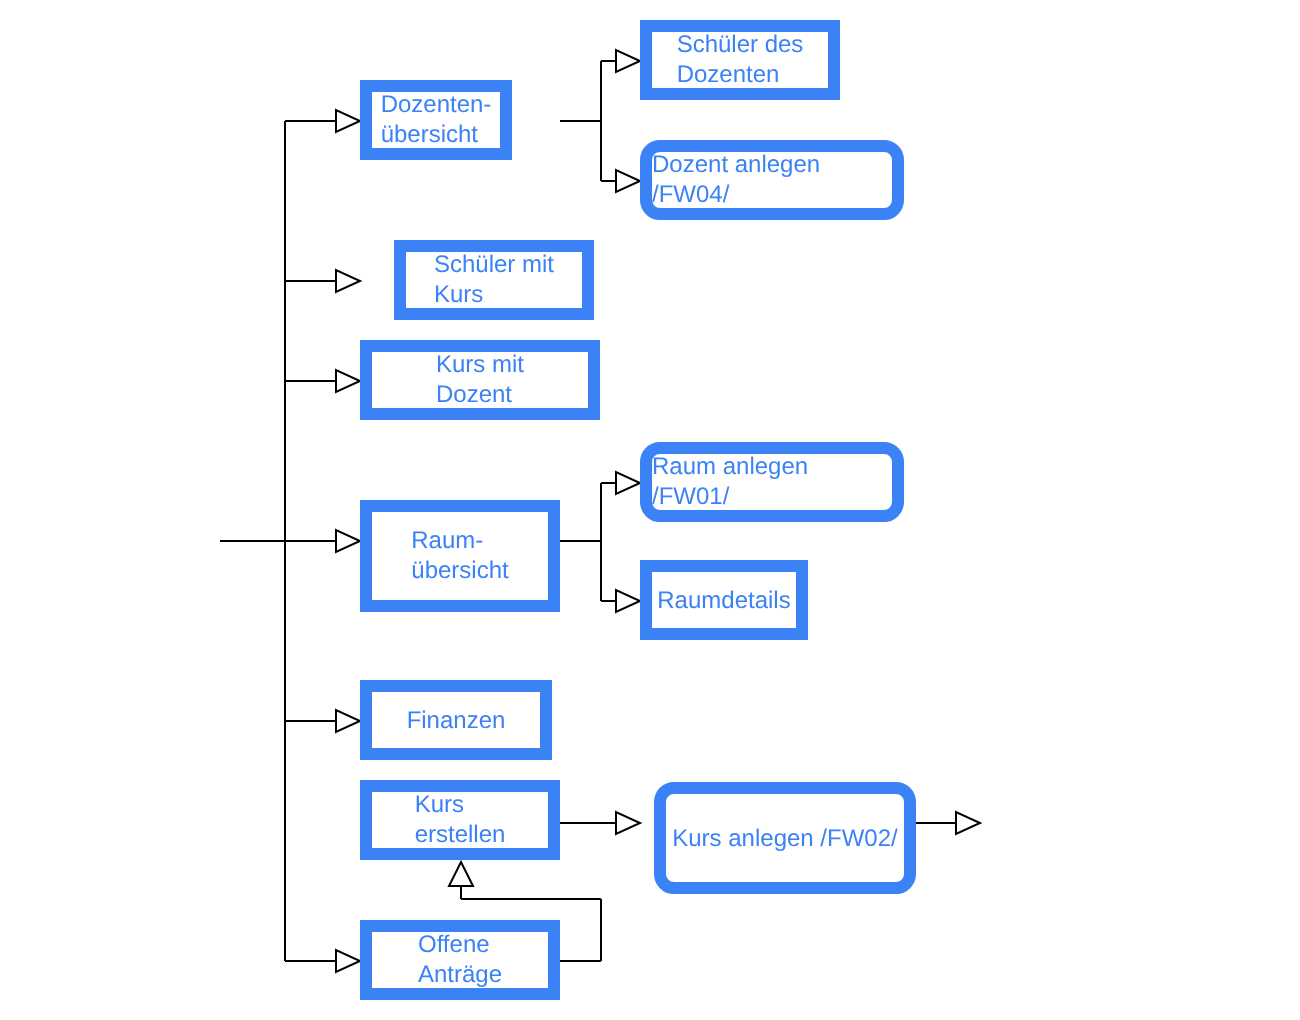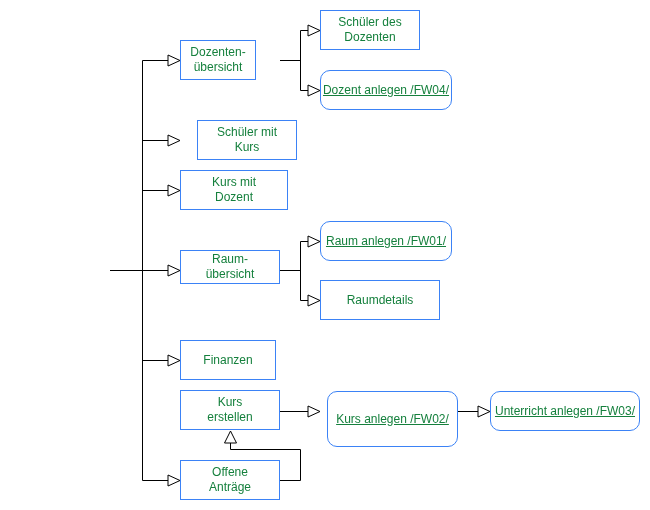--- a/index.html
+++ b/index.html
@@ -5,26 +5,26 @@
   html,body{margin:0;padding:0;}
   body{
     width:650px;height:510px;position:relative;overflow:hidden;
     background:#ffffff;
     font-family:"Liberation Sans", sans-serif;
   }
   #canvas{position:absolute;left:0;top:0;width:650px;height:510px;}
   svg.edges{position:absolute;left:0;top:0;}
   .node{
     position:absolute;box-sizing:border-box;
-    border:1px solid #3b82f6;background:#ffffff;color:#15803d;
+    border:6px solid #3b82f6;background:#ffffff;color:#3b82f6;
     display:flex;align-items:center;justify-content:center;
-    text-align:center;font-size:12px;line-height:15px;
+    font-size:12px;line-height:15px;
     white-space:pre-line;overflow:hidden;
   }
-  .node.rounded{border-radius:10px;text-decoration:underline;}
+  .node.rounded{border-radius:10px;}
   .edge-line{stroke:#000000;stroke-width:1;fill:none;}
   .arrowhead{stroke:#000000;stroke-width:1;fill:#ffffff;}
 </style>
 </head>
 <body>
 
 <div id="canvas">
 
   <svg class="edges" width="650" height="510" viewBox="0 0 650 510">
 
@@ -87,40 +87,39 @@
     </g>
   </svg>
 
 
   <div class="node" style="left:180px;top:40px;width:76px;height:40px">Dozenten-
 übersicht</div>
 
   <div class="node" style="left:197px;top:120px;width:100px;height:40px">Schüler mit
 Kurs</div>
 
-  <div class="node" style="left:180px;top:170px;width:108px;height:40px">Kurs mit
+  <div class="node" style="left:180px;top:170px;width:120px;height:40px">Kurs mit
 Dozent</div>
 
-  <div class="node" style="left:180px;top:250px;width:100px;height:34px">Raum-
+  <div class="node" style="left:180px;top:250px;width:100px;height:56px">Raum-
 übersicht</div>
 
   <div class="node" style="left:180px;top:340px;width:96px;height:40px">Finanzen</div>
 
   <div class="node" style="left:180px;top:390px;width:100px;height:40px">Kurs
 erstellen</div>
 
   <div class="node" style="left:180px;top:460px;width:100px;height:40px">Offene
 Anträge</div>
 
   <div class="node" style="left:320px;top:10px;width:100px;height:40px">Schüler des
 Dozenten</div>
 
   <div class="node rounded" style="left:320px;top:70px;width:132px;height:40px">Dozent anlegen /FW04/</div>
 
   <div class="node rounded" style="left:320px;top:221px;width:132px;height:40px">Raum anlegen /FW01/</div>
 
-  <div class="node" style="left:320px;top:280px;width:120px;height:40px">Raumdetails</div>
+  <div class="node" style="left:320px;top:280px;width:84px;height:40px">Raumdetails</div>
 
   <div class="node rounded" style="left:327px;top:391px;width:131px;height:56px">Kurs anlegen /FW02/</div>
 
-  <div class="node rounded" style="left:490px;top:391px;width:150px;height:40px">Unterricht anlegen /FW03/</div>
 
 </div>
 
 </body></html>

